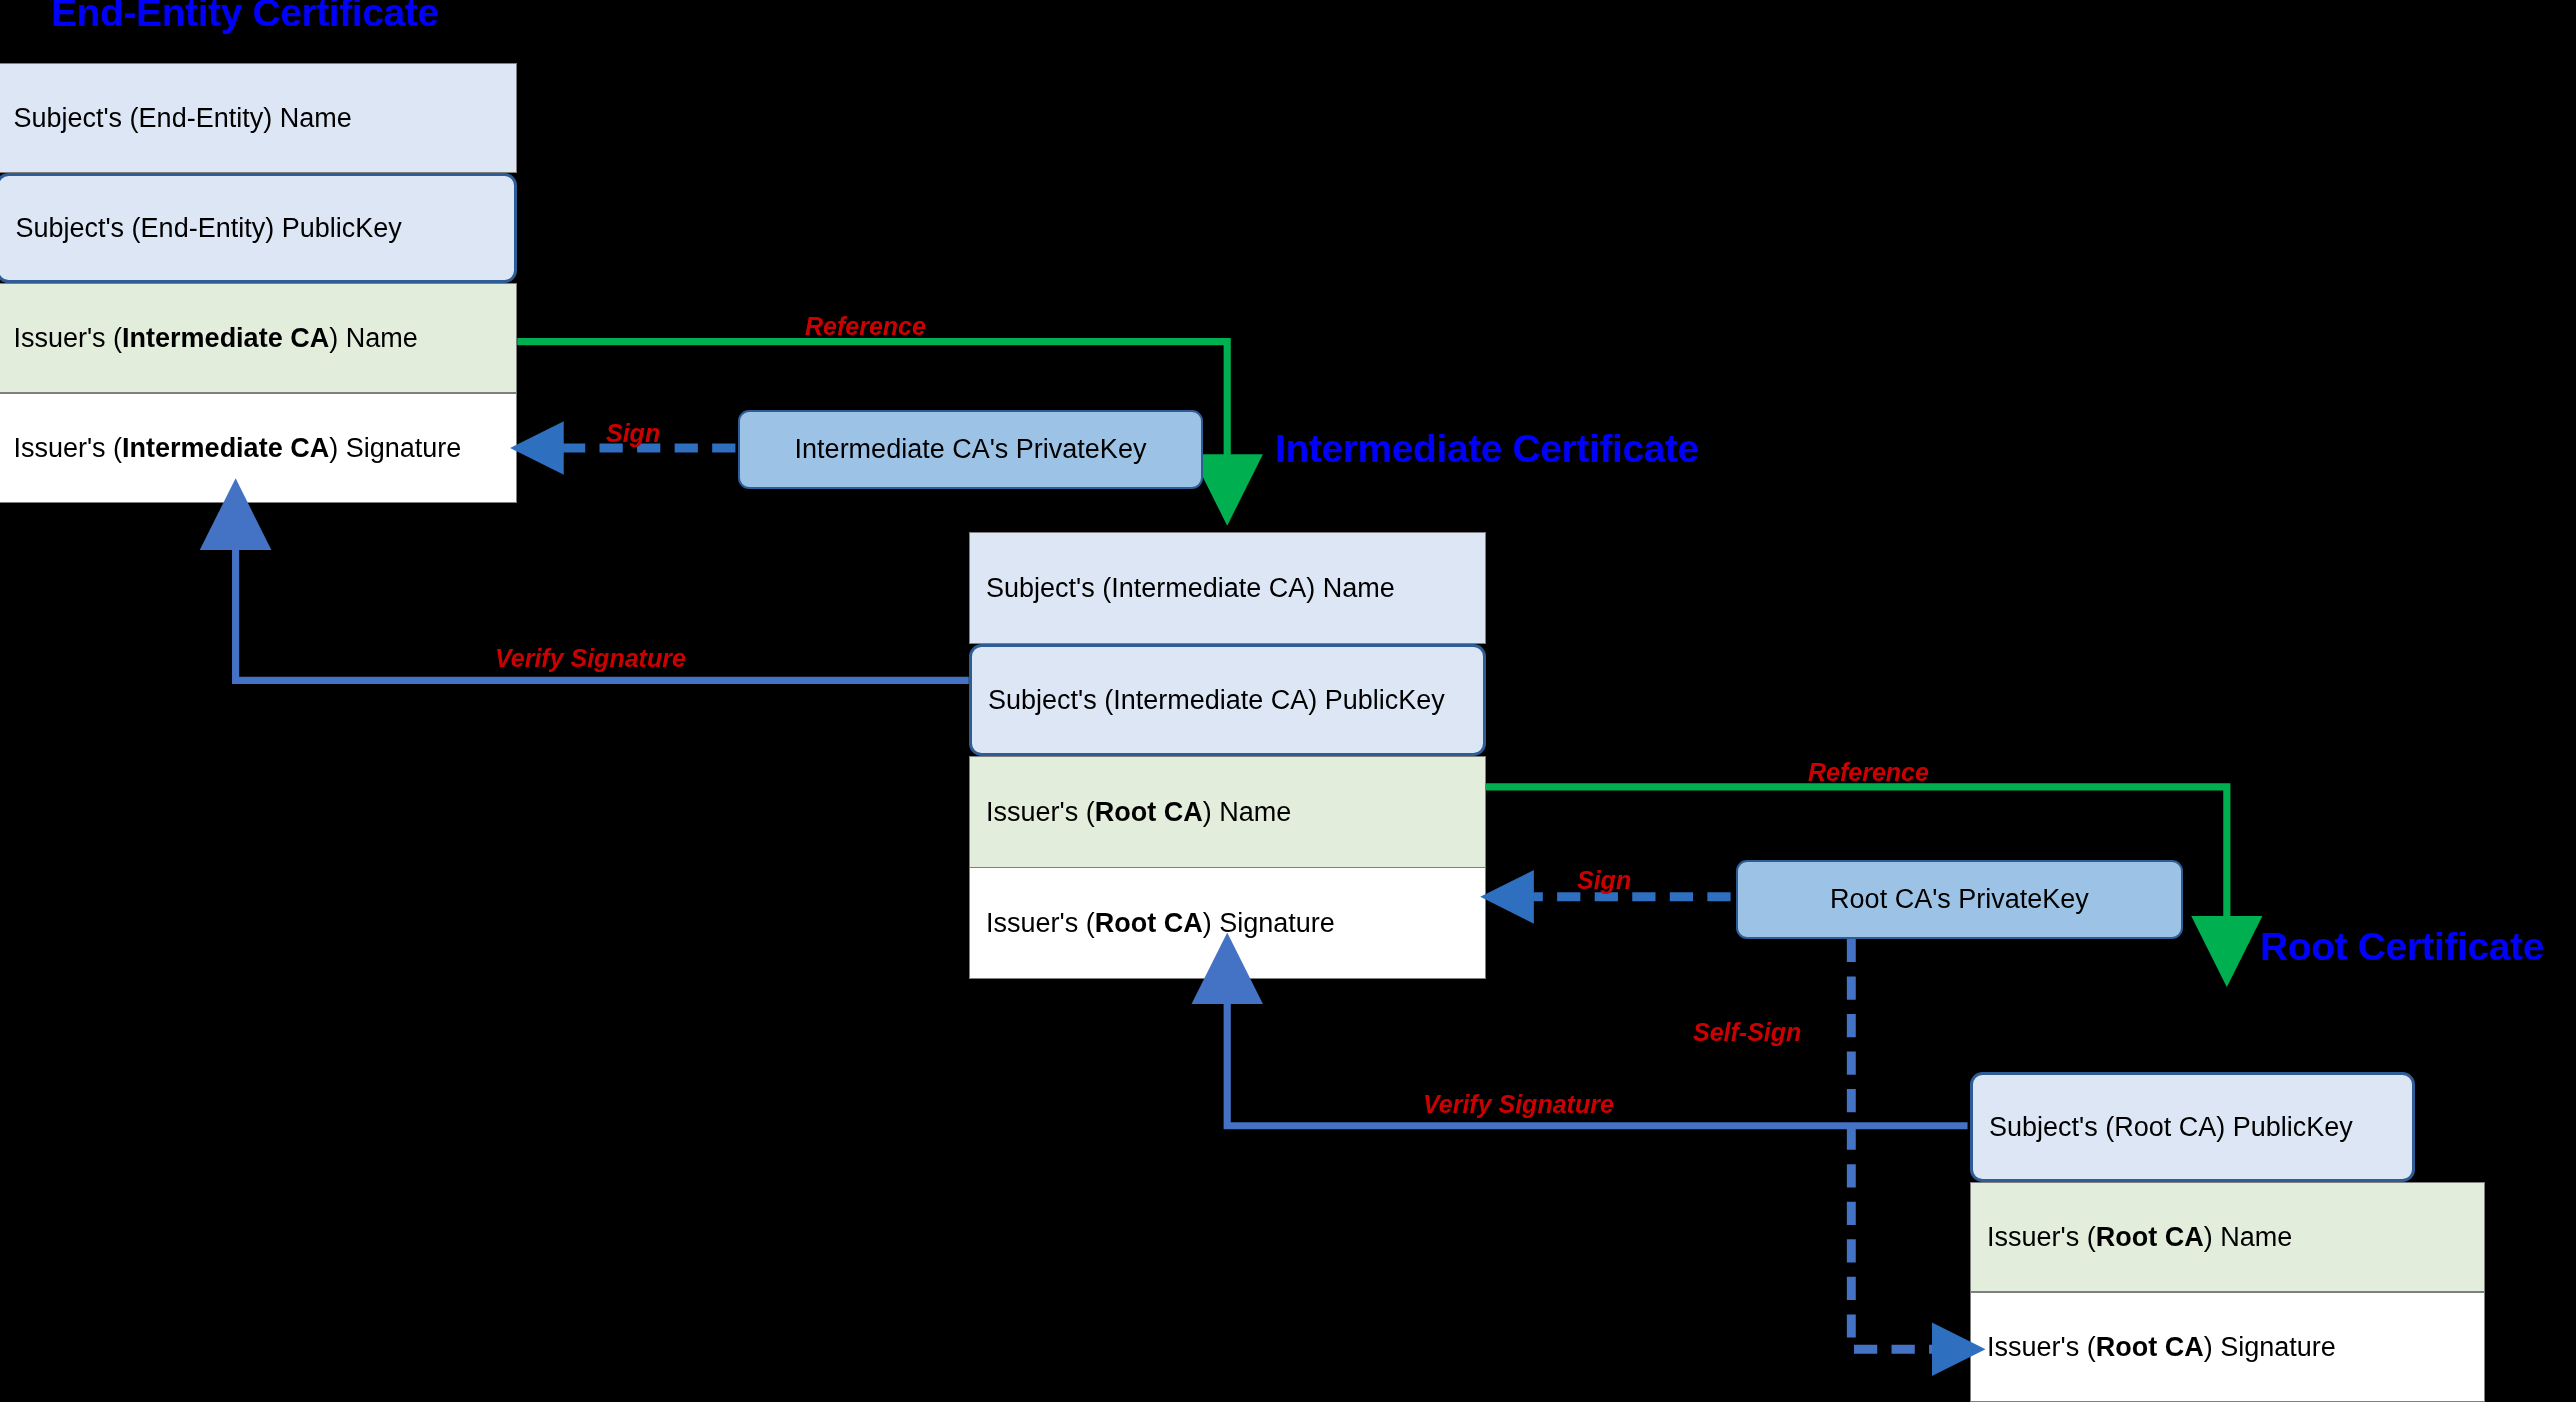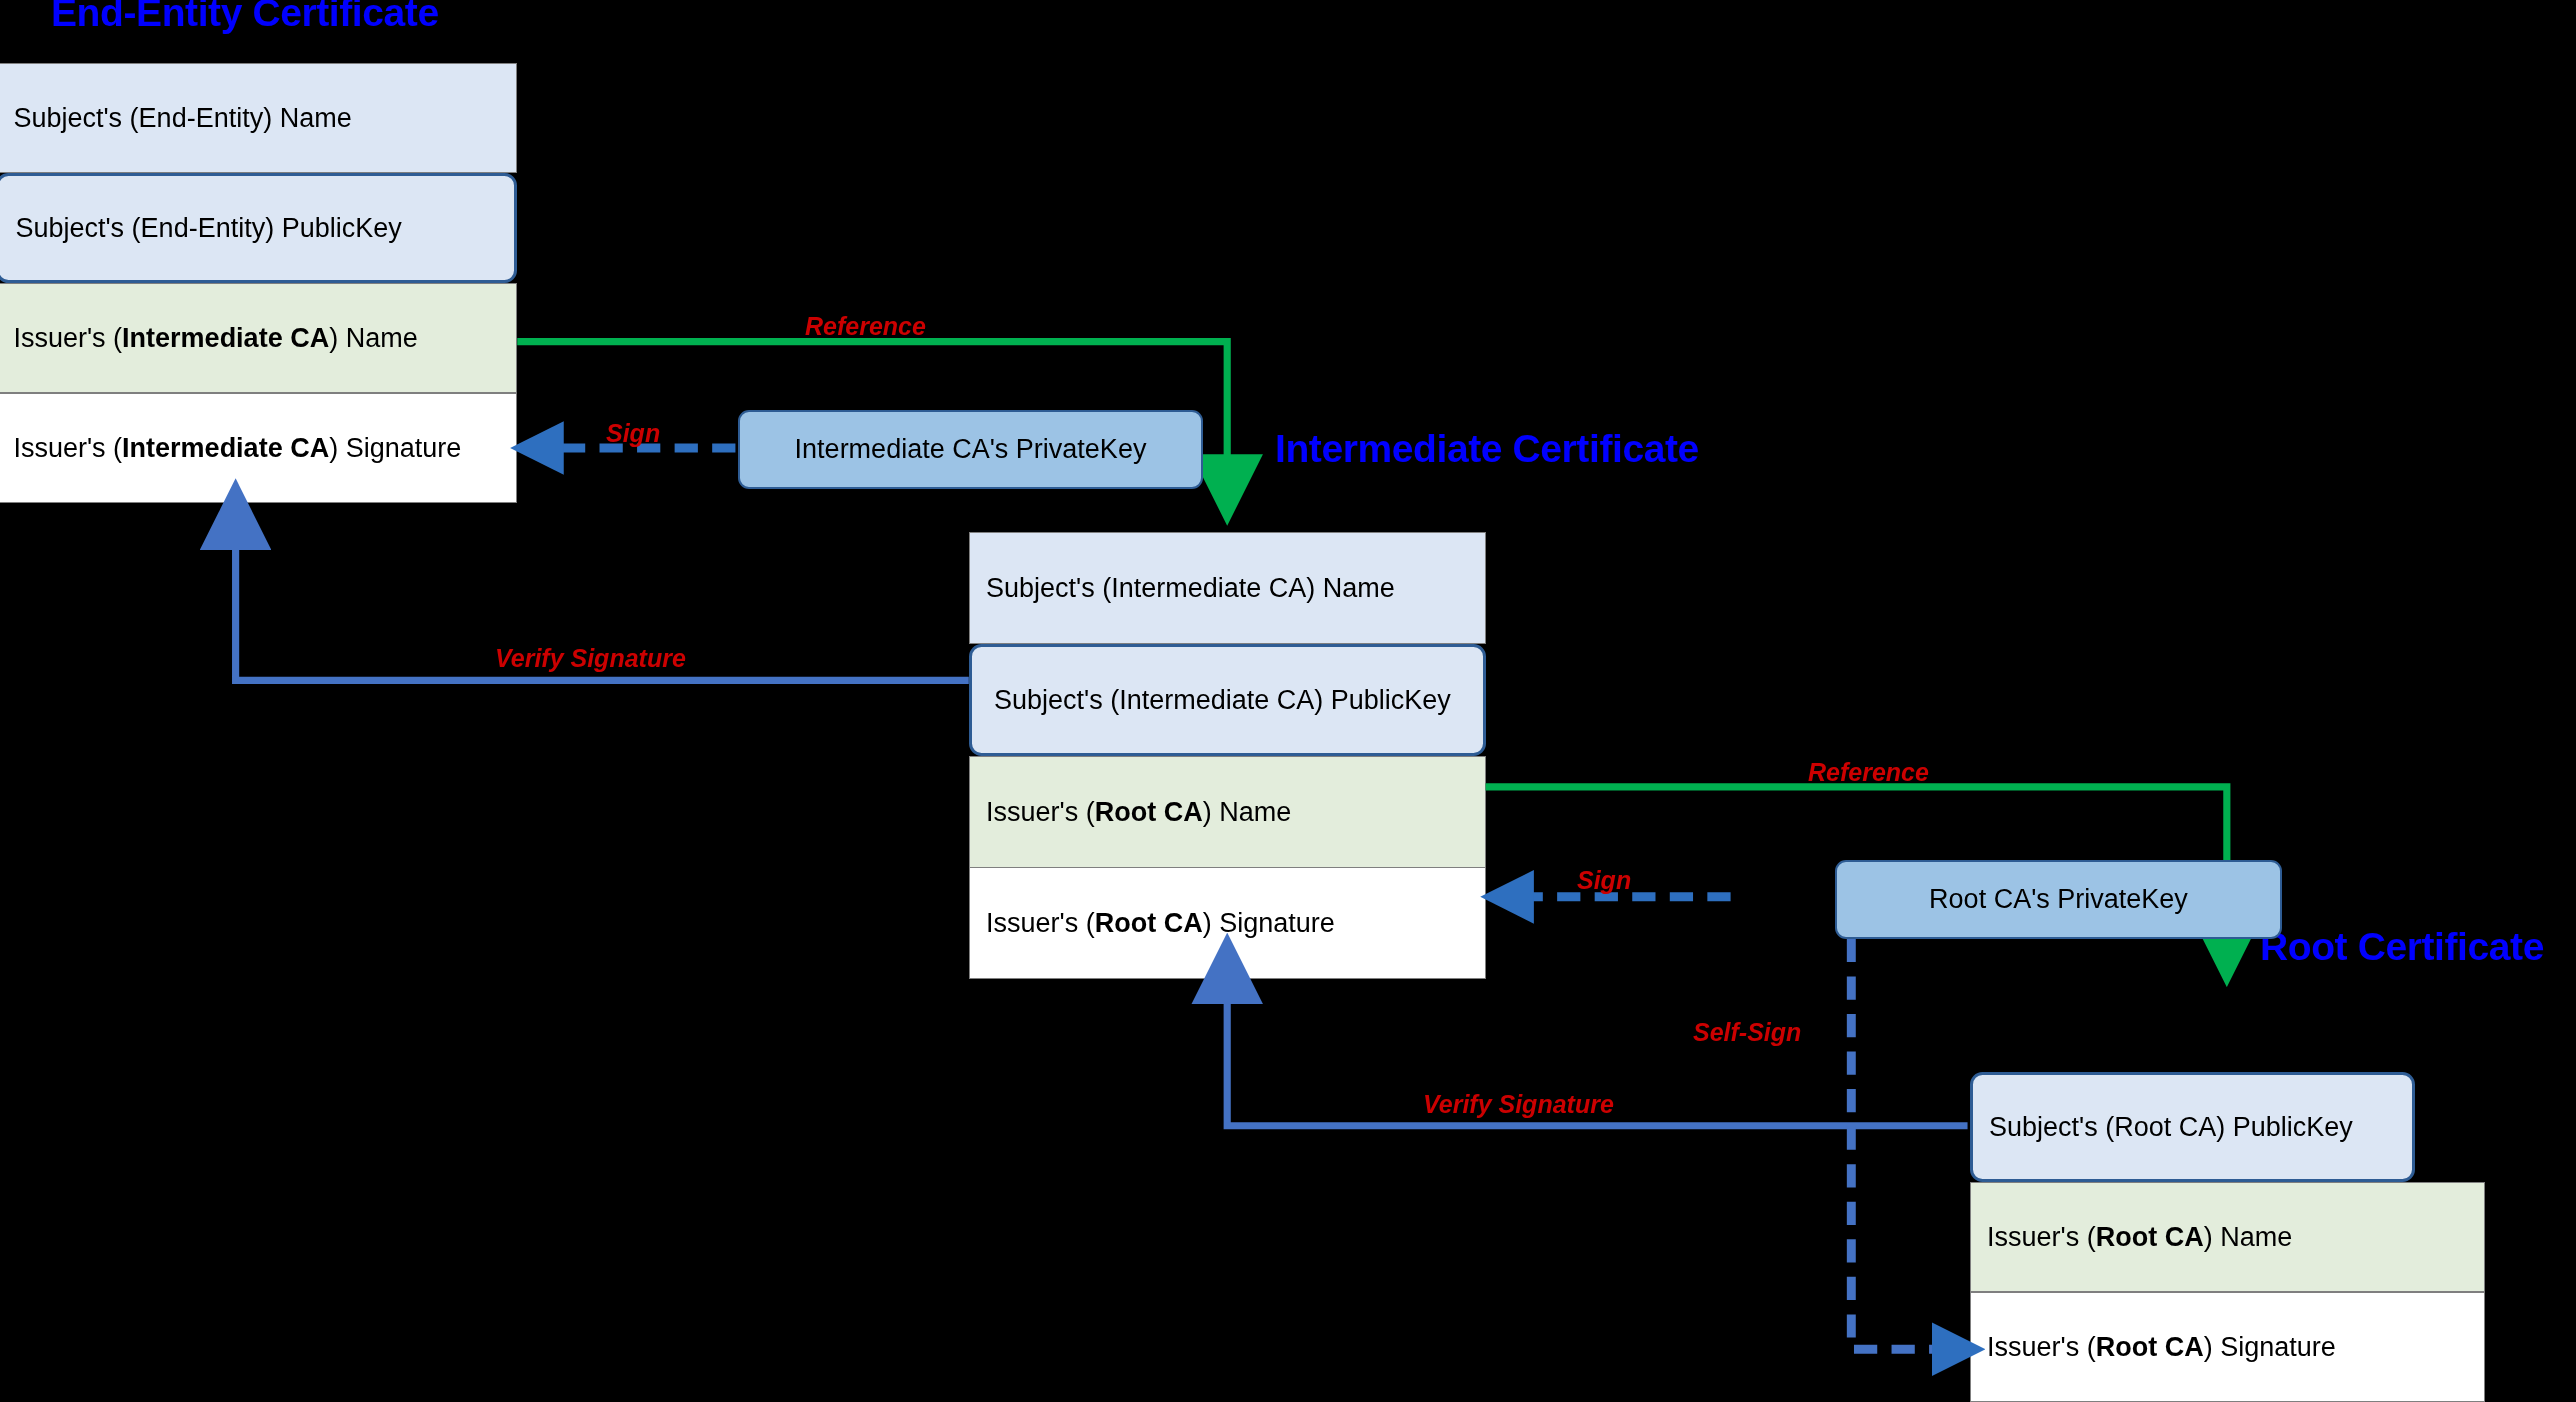--- a/index.html
+++ b/index.html
@@ -167,21 +167,21 @@
       </span>
     </div>
   </div>
 
   <div class="cert-title" style="left:1275px; top:427px;text-align:right;">Intermediate Certificate</div>
 
   <div class="cert-stack" style="left:969px; top:510px; width:517px; height:447px;margin-top:22px;">
     <div class="cert-row row-name" style="left:0; top:0; width:517px; height:112px;">
       <span class="row-text">Subject's (Intermediate CA) Name</span>
     </div>
-    <div class="cert-row row-pubkey" style="left:0; top:112px; width:517px; height:112px;padding-left:6px;">
+    <div class="cert-row row-pubkey" style="left:0; top:112px; width:517px; height:112px;">
       <span class="row-text">Subject's (Intermediate CA) PublicKey</span>
     </div>
     <div class="cert-row row-issuer" style="left:0; top:224px; width:517px; height:112px;">
       <span class="row-text">
         <span>Issuer's (</span><b>Root CA</b><span>) Name</span>
       </span>
     </div>
     <div class="cert-row row-sig" style="left:0; top:335px; width:517px; height:112px;">
       <span class="row-text">
         <span>Issuer's (</span><b>Root CA</b><span>) Signature</span>
@@ -204,21 +204,21 @@
       <span class="row-text">
         <span>Issuer's (</span><b>Root CA</b><span>) Signature</span>
       </span>
     </div>
   </div>
 
   <div class="privkey-box" style="left:738px; top:410px; width:465px; height:79px;">
     <span>Intermediate CA's PrivateKey</span>
   </div>
 
-  <div class="privkey-box" style="left:1835px; top:860px; width:447px; height:79px;">
+  <div class="privkey-box" style="left:1736px; top:860px; width:447px; height:79px;">
     <span>Root CA's PrivateKey</span>
   </div>
 
   <div class="edge-label" style="left:805px; top:298px;">Reference</div>
 
   <div class="edge-label" style="left:606px; top:405px;">Sign</div>
 
   <div class="edge-label" style="left:495px; top:630px;">Verify Signature</div>
 
   <div class="edge-label" style="left:1808px; top:744px;">Reference</div>

